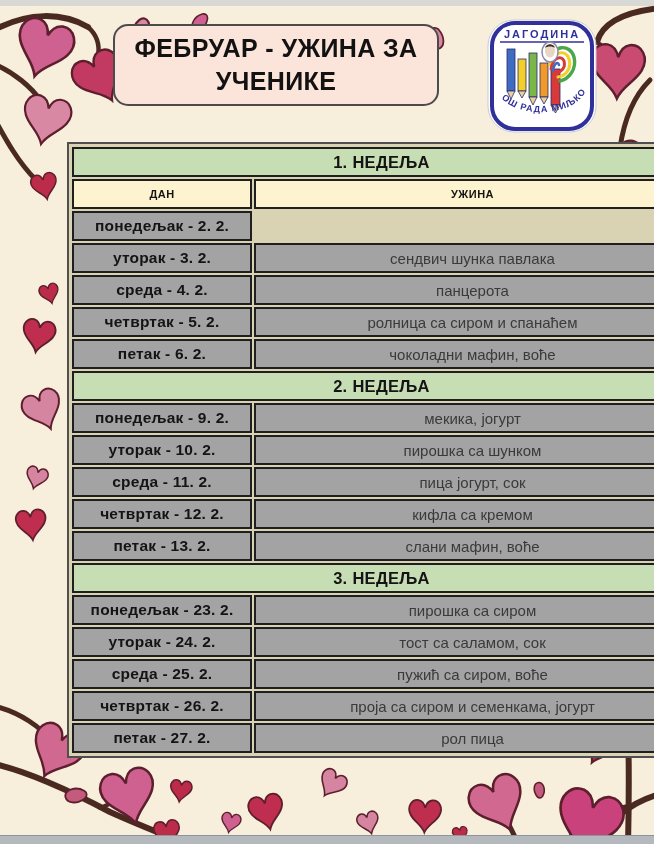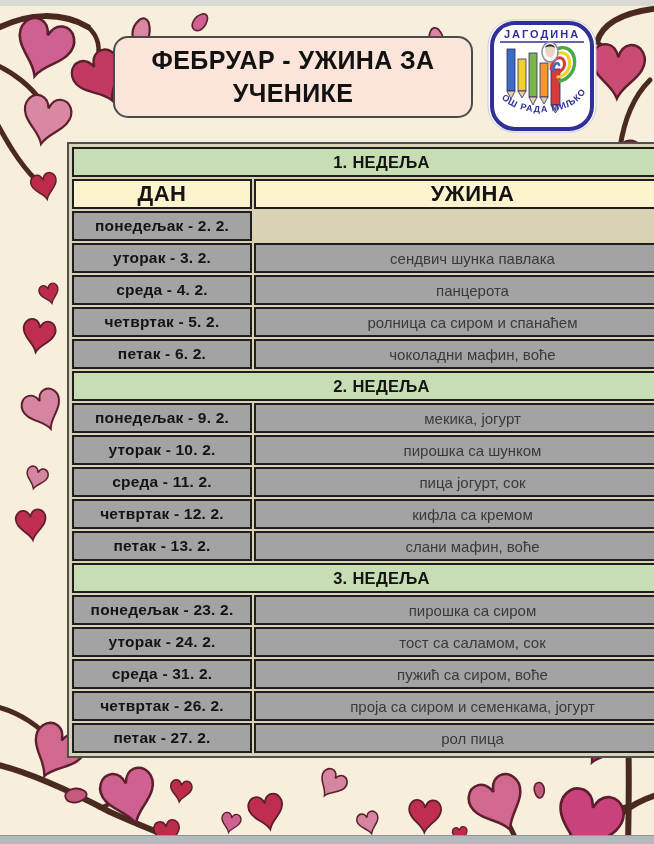--- a/index.html
+++ b/index.html
@@ -11,21 +11,21 @@
   .page{
     position:relative;width:654px;height:844px;overflow:hidden;
     background:#f7eedb;
   }
   .decor{position:absolute;left:0;top:0;width:654px;height:844px;z-index:0;pointer-events:none;}
   .edge-strip{position:absolute;left:0;width:654px;z-index:3;}
   .edge-strip.top{top:0;height:6px;background:#d8d8d4;}
   .edge-strip.bottom{bottom:0;height:8px;background:#b4b9bd;border-top:1px solid #8e9499;}
 
   .title-box{
-    position:absolute;left:113px;top:36px;width:360px;height:82px;z-index:2;
+    position:absolute;left:113px;top:24px;width:326px;height:82px;z-index:2;
     background:#fbe4d9;border:2.5px solid #4b4b4b;border-radius:15px;
     display:flex;flex-direction:column;align-items:center;justify-content:center;
     box-sizing:border-box;
   }
   .title-box .line{
     font-size:25px;font-weight:bold;color:#121212;line-height:33px;
     letter-spacing:0.4px;white-space:nowrap;
   }
 
   .logo{position:absolute;left:486px;top:19px;z-index:2;}
@@ -37,21 +37,21 @@
   }
   .row{display:flex;gap:2px;height:30px;flex:none;}
   .cell{
     border:2px solid #1f1f1f;background:#a3a3a3;box-sizing:border-box;
     display:flex;align-items:center;justify-content:center;
     overflow:hidden;white-space:nowrap;
   }
   .cell.day{width:180px;flex:none;font-weight:bold;font-size:15.5px;color:#141414;letter-spacing:0.2px;}
   .cell.snack{flex:1;font-size:15px;color:#3a3a3a;}
   .cell.section{flex:1;background:#c7deb5;font-weight:bold;font-size:16.5px;color:#141414;letter-spacing:0.3px;}
-  .cell.head{background:#fdf3cf;font-weight:bold;font-size:22px;color:#141414;letter-spacing:0.5px;}
+  .cell.head{background:#fdf3cf;font-weight:bold;font-size:11px;color:#141414;letter-spacing:0.5px;}
 </style>
 </head>
 <body>
 
 <div class="page">
 
   <svg class="decor" viewBox="0 0 654 844" xmlns="http://www.w3.org/2000/svg">
     <defs>
       <path id="heart" d="M0,26 C-4,16 -14,12 -19,3 C-25,-8 -18,-18 -9,-17 C-3,-16 -1,-11 0,-7 C1,-11 3,-16 9,-17 C18,-18 25,-8 19,3 C14,12 4,16 0,26 Z"></path>
       <path id="petal" d="M0,2 C5,-9 15,-13 20,-7 C24,-1 16,9 5,9 C1,9 -1,6 0,2 Z"></path>
@@ -237,21 +237,21 @@
     </div>
     <div class="row">
       <div class="cell day">понедељак - 23. 2.</div>
       <div class="cell snack">пирошка са сиром</div>
     </div>
     <div class="row">
       <div class="cell day">уторак - 24. 2.</div>
       <div class="cell snack">тост са саламом,  сок</div>
     </div>
     <div class="row">
-      <div class="cell day">среда - 31. 2.</div>
+      <div class="cell day">среда - 25. 2.</div>
       <div class="cell snack">пужић са сиром, воће</div>
     </div>
     <div class="row">
       <div class="cell day">четвртак - 26. 2.</div>
       <div class="cell snack">проја са сиром и семенкама, јогурт</div>
     </div>
     <div class="row">
       <div class="cell day">петак - 27. 2.</div>
       <div class="cell snack">рол пица</div>
     </div>

